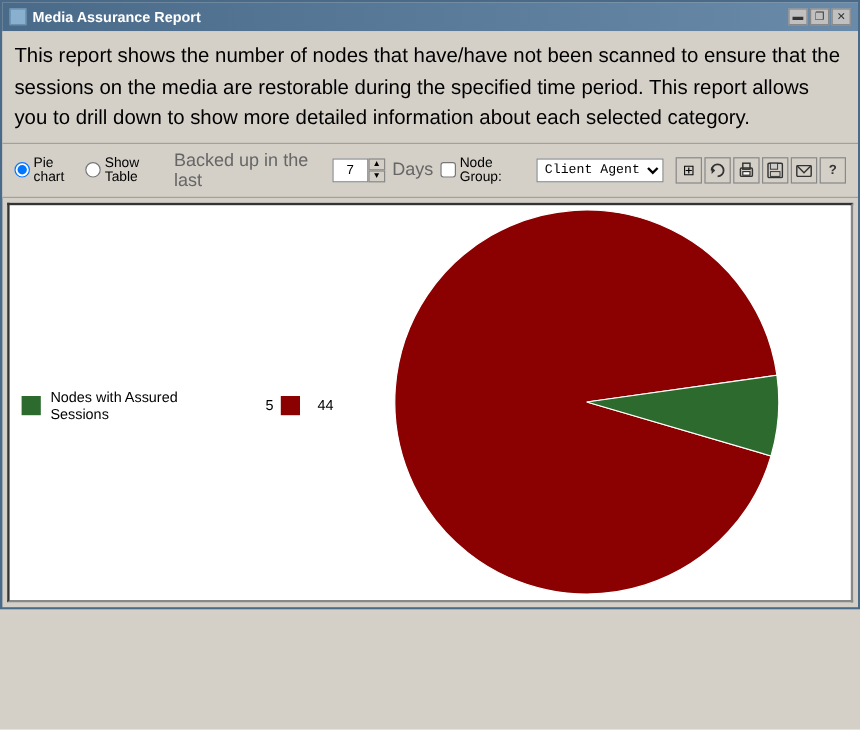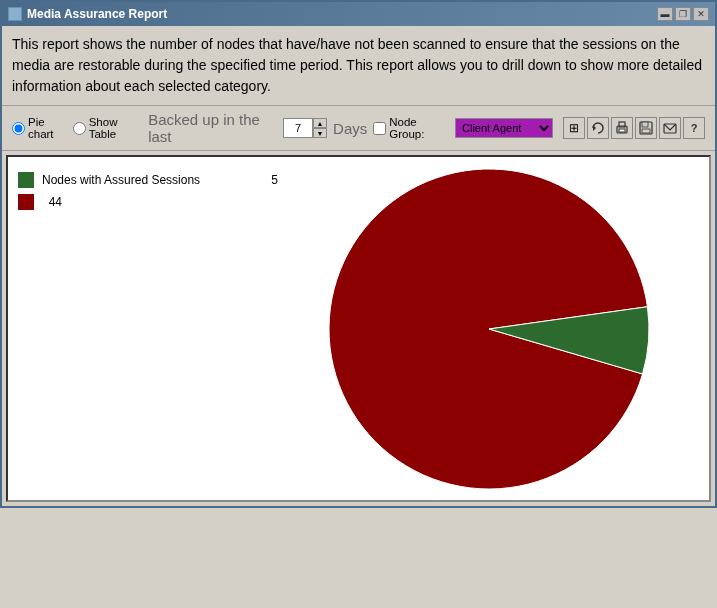--- a/index.html
+++ b/index.html
@@ -58,21 +58,21 @@
       font-size: 9px;
       display: flex;
       align-items: center;
       justify-content: center;
       cursor: pointer;
       color: #333;
     }
 
     .description {
       padding: 8px 10px;
-      font-size: 14px;
+      font-size: 17px;
       color: #000;
       line-height: 1.5;
       border-bottom: 1px solid #a0a0a0;
       background: #d4d0c8;
       flex-shrink: 0;
     }
 
     .toolbar {
       display: flex;
       align-items: center;
@@ -152,24 +152,25 @@
 
     .dropdown-container {
       display: flex;
       align-items: center;
       gap: 3px;
     }
 
     .dropdown-select {
       height: 20px;
       border: 1px solid #888;
-      background: #a21caf;
+      background: #ffffff;
       font-size: 11px;
       padding: 0 2px;
       cursor: pointer;
+      font-family: Liberation Mono, monospace;
     }
 
     .toolbar-buttons {
       display: flex;
       align-items: center;
       gap: 2px;
       margin-left: 4px;
     }
 
     .tool-btn {
@@ -191,21 +192,21 @@
       background: white;
       border: 2px inset #888;
       margin: 4px;
       overflow: hidden;
     }
 
     .legend {
       width: 260px;
       flex-shrink: 0;
       display: flex;
-      flex-direction: column;
+      flex-direction: row;
       gap: 6px;
       padding-top: 5px;
     }
 
     .legend-item {
       display: flex;
       align-items: center;
       gap: 8px;
       font-size: 12px;
     }

